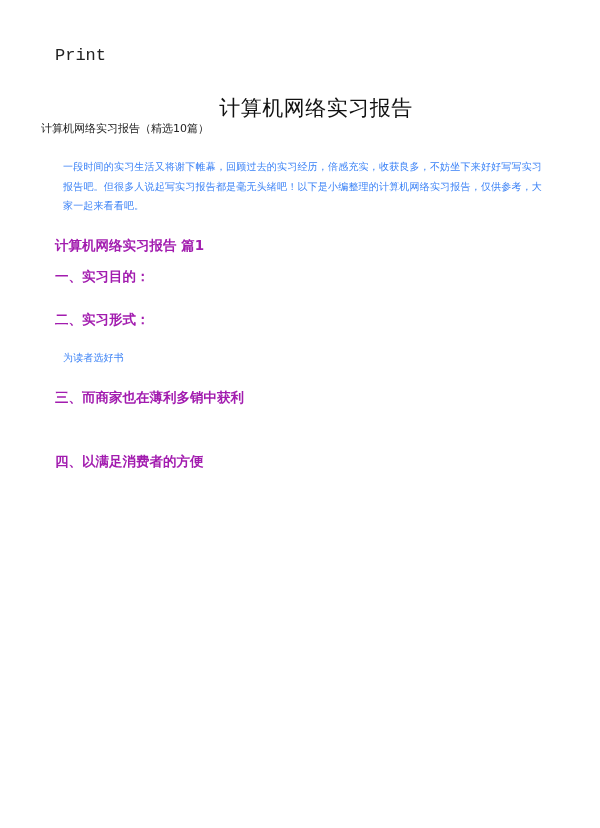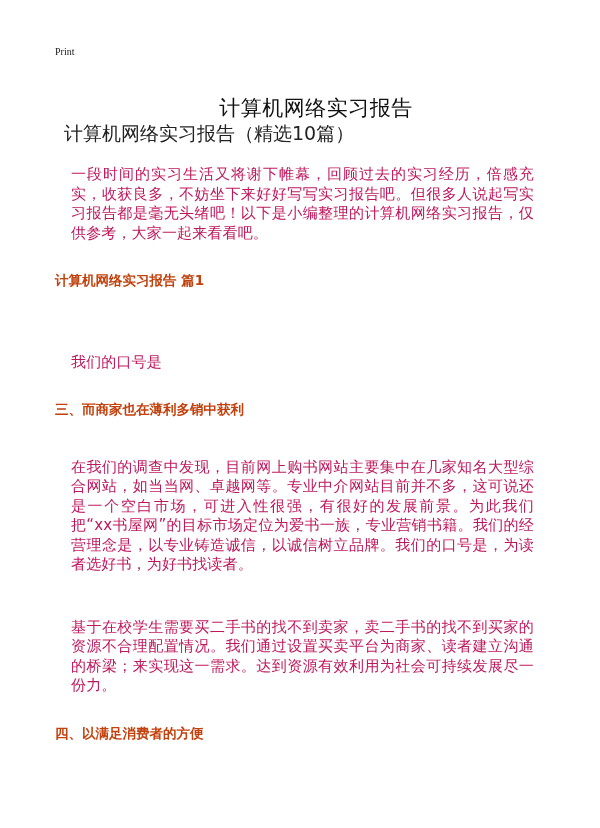--- a/index.html
+++ b/index.html
@@ -12,64 +12,64 @@
       height: 828px;
       overflow: hidden;
       position: relative;
       color: #1a1a1a;
       font-family: "DejaVu Sans", "Liberation Sans", sans-serif;
     }
     .print-link {
       position: absolute;
       left: 55px;
       top: 46px;
-      font-family: Liberation Serif, serif;
-      font-size: 10px;
+      font-family: Liberation Mono, monospace;
+      font-size: 17px;
       color: #222;
       text-decoration: none;
     }
     .doc-title {
       position: absolute;
       left: 0;
       width: 600px;
       top: 78px;
       text-align: center;
       font-size: 21px;
       font-weight: normal;
       color: #111;
       margin: 16px;
       letter-spacing: 0.5px;
     }
     .subtitle {
       position: absolute;
-      left: 64px;
+      left: 41px;
       top: 121px;
-      font-size: 19px;
+      font-size: 11px;
       color: #222;
       margin: 0;
     }
     .content {
       position: absolute;
       left: 55px;
       top: 149px;
       width: 495px;
     }
     p {
-      margin: 16px;
-      font-size: 15px;
+      margin: 8px;
+      font-size: 10px;
       line-height: 19.5px;
-      color: #be185d;
+      color: #3b82f6;
       text-align: justify;
       letter-spacing: 0.15px;
     }
     .sec-heading {
       font-weight: bold;
       font-size: 13.5px;
       line-height: 19.5px;
-      color: #c2410c;
+      color: #a21caf;
       margin: 0;
     }
     .gap-s { height: 11px; }
     .gap-m { height: 12px; }
   </style>
 </head>
 <body>
 
 <a class="print-link" href="#">Print</a>
 
@@ -77,30 +77,30 @@
 
 <div class="subtitle">计算机网络实习报告（精选10篇）</div>
 
 <div class="content">
   <p>一段时间的实习生活又将谢下帷幕，回顾过去的实习经历，倍感充实，收获良多，不妨坐下来好好写写实习报告吧。但很多人说起写实习报告都是毫无头绪吧！以下是小编整理的计算机网络实习报告，仅供参考，大家一起来看看吧。</p>
 
   <div class="gap-m"></div>
   <div class="sec-heading">计算机网络实习报告 篇1</div>
 
   <div class="gap-m"></div>
+  <div class="sec-heading">一、实习目的：</div>
   <div class="gap-s"></div>
 
   <div class="gap-m"></div>
+  <div class="sec-heading">二、实习形式：</div>
   <div class="gap-s"></div>
-  <p>我们的口号是</p>
+  <p>为读者选好书</p>
 
   <div class="gap-m"></div>
   <div class="sec-heading">三、而商家也在薄利多销中获利</div>
   <div class="gap-s"></div>
   <div class="gap-s"></div>
-  <p>在我们的调查中发现，目前网上购书网站主要集中在几家知名大型综合网站，如当当网、卓越网等。专业中介网站目前并不多，这可说还是一个空白市场，可进入性很强，有很好的发展前景。为此我们把“xx书屋网”的目标市场定位为爱书一族，专业营销书籍。我们的经营理念是，以专业铸造诚信，以诚信树立品牌。我们的口号是，为读者选好书，为好书找读者。</p>
   <div class="gap-s"></div>
-  <p>基于在校学生需要买二手书的找不到卖家，卖二手书的找不到买家的资源不合理配置情况。我们通过设置买卖平台为商家、读者建立沟通的桥梁；来实现这一需求。达到资源有效利用为社会可持续发展尽一份力。</p>
 
   <div class="gap-m"></div>
   <div class="sec-heading">四、以满足消费者的方便</div>
   <div class="gap-s"></div>
 </div>
 
 </body></html>

